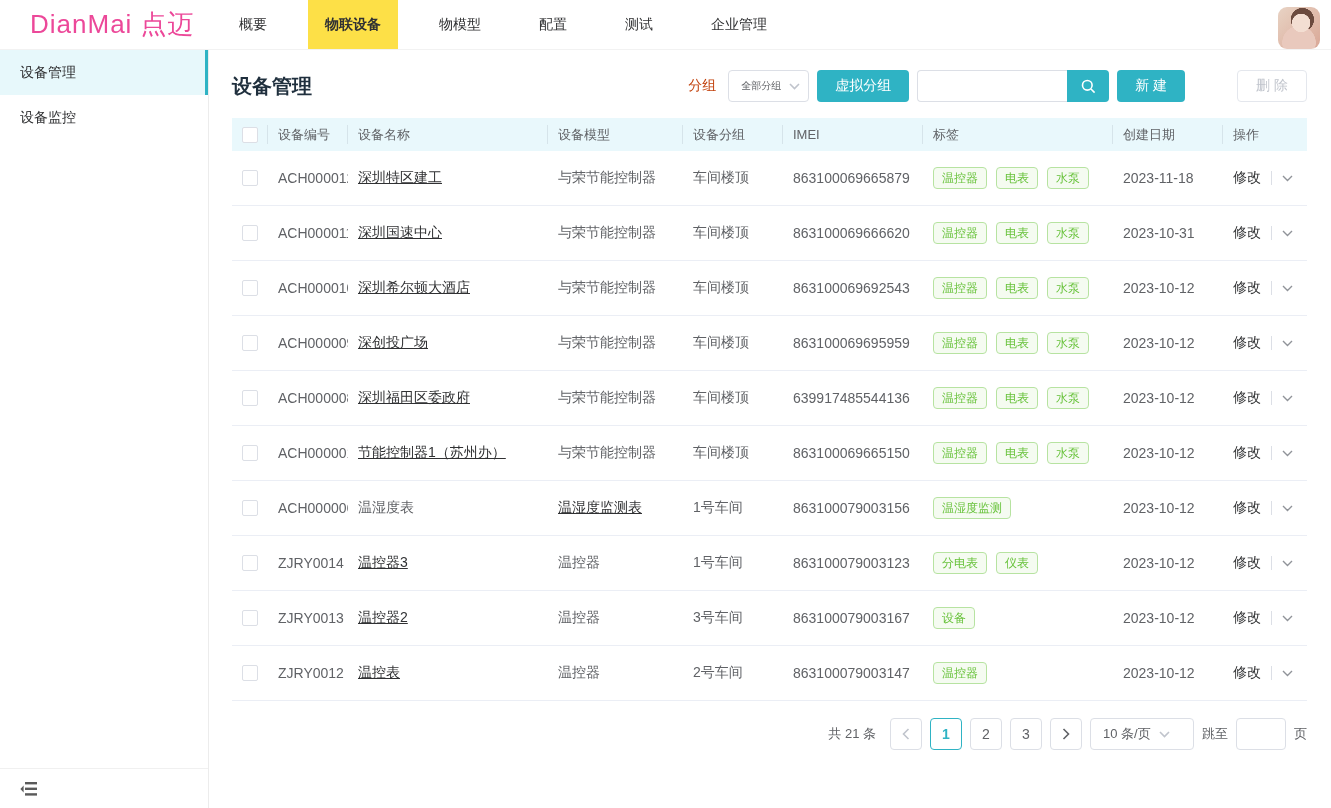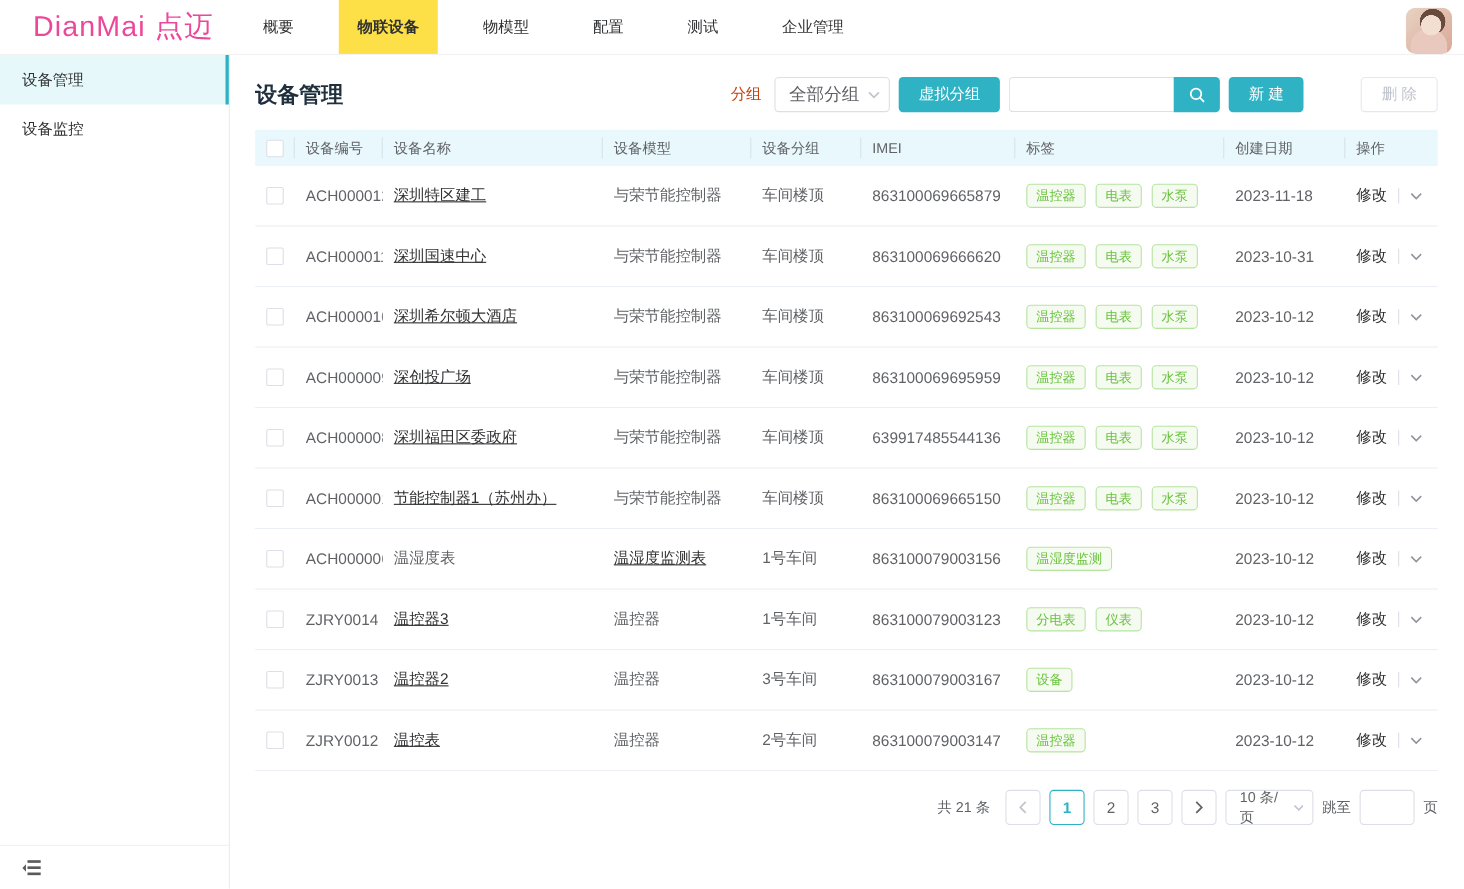--- a/index.html
+++ b/index.html
@@ -37,21 +37,21 @@
   .collapse-btn { cursor:pointer; display:flex; align-items:center; }
 
   main { flex:1; padding:14px 24px 0 23px; }
 
   
   .page-head { display:flex; align-items:center; height:44px; margin-bottom:10px; }
   .page-title { font-size:20px; font-weight:bold; color:#1f2f3d; }
   .toolbar { margin-left:auto; display:flex; align-items:center; gap:8px; }
   .tb-label { font-size:14px; color:#c2410c; margin-right:4px; }
   .select { height:32px; border:1px solid #dcdfe6; border-radius:4px; background:#fff;
-    display:flex; align-items:center; padding:0 8px 0 12px; font-size:16px;
+    display:flex; align-items:center; padding:0 8px 0 12px; font-size:10px;
     color:#606266; cursor:pointer; gap:8px; }
   .btn { height:32px; border:none; border-radius:4px; font-size:14px; cursor:pointer;
     padding:0 18px; font-family:inherit; }
   .btn-teal { background:#2fb3c4; color:#fff; }
   .btn-disabled { background:#fff; border:1px solid #e4e7ed; color:#c0c4cc; cursor:not-allowed;margin-left:44px; }
   .searchbox { display:flex; height:32px; }
   .searchbox input { width:150px; height:32px; border:1px solid #dcdfe6; border-right:none;
     border-radius:4px 0 0 4px; padding:0 10px; font-size:14px; outline:none; }
   .search-btn { width:42px; height:32px; background:#2fb3c4; border:none;
     border-radius:0 4px 4px 0; cursor:pointer; display:flex; align-items:center;
@@ -81,21 +81,21 @@
 
   
   .pager { display:flex; align-items:center; justify-content:flex-end; gap:8px;
     margin-top:17px; font-size:13px; color:#606266; }
   .pg-total { margin-right:6px; font-size:13px; color:#606266; }
   .pg-btn { width:32px; height:32px; border:1px solid #dcdfe6; border-radius:4px;
     background:#fff; display:flex; align-items:center; justify-content:center;
     font-size:14px; color:#606266; cursor:pointer; }
   .pg-btn.disabled { color:#c0c4cc; cursor:not-allowed; }
   .pg-btn.current { border-color:#2fb3c4; color:#2fb3c4; font-weight:bold; }
-  .pg-size { width:80px; justify-content:flex-end; font-size:13px; }
+  .pg-size { width:104px; justify-content:flex-start; font-size:13px; }
   .pg-jump-input { width:50px; height:32px; border:1px solid #dcdfe6; border-radius:4px;
     outline:none; padding:0 6px; font-size:13px; }
 </style>
 </head>
 <body>
 
 <div class="topbar">
   <div class="logo">DianMai 点迈</div>
   <nav class="topnav">
       <div class="nav-item">概要</div>

